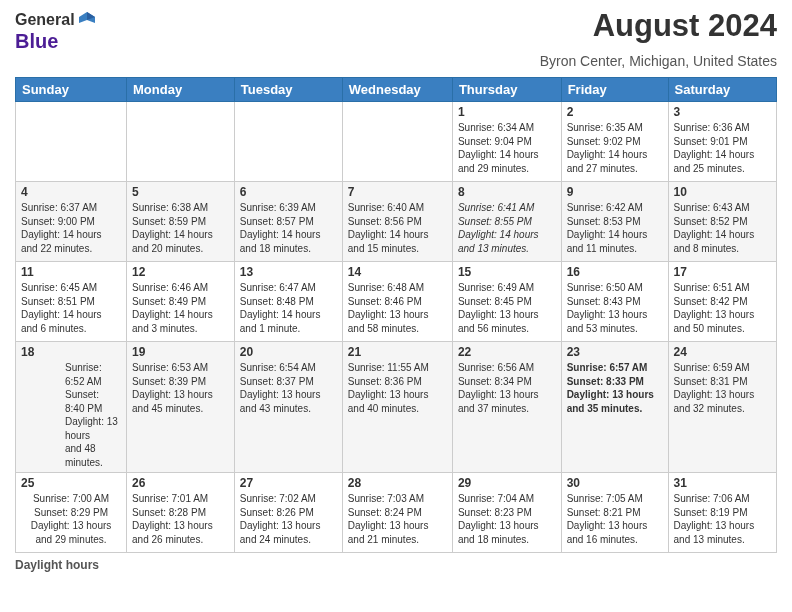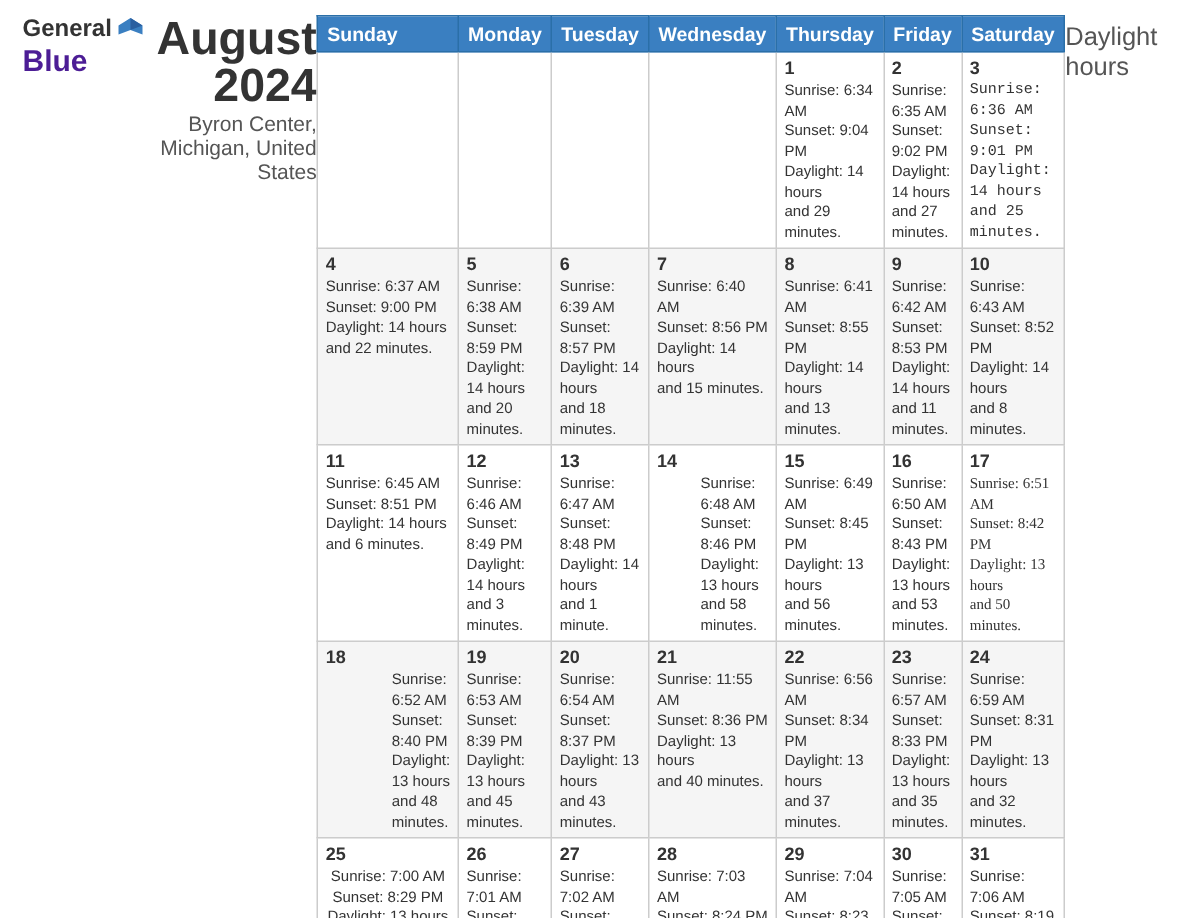--- a/index.html
+++ b/index.html
@@ -8,21 +8,21 @@
       background: #fff;
       width: 792px;
       height: 612px;
       overflow: hidden;
     }
     .page {
       width: 792px;
       height: 491px;
       padding: 10px 15px;
       display: flex;
-      flex-direction: row;
+      flex-direction: column;
     }
     .header {
       display: flex;
       justify-content: space-between;
       align-items: flex-start;
       margin-bottom: 8px;
     }
     .logo {
       display: flex;
       flex-direction: column;
@@ -52,21 +52,21 @@
     }
     .month-title {
       font-size: 31px;
       font-weight: bold;
       color: #333;
       line-height: 1;
     }
     .location {
       font-size: 14px;
       color: #555;
-      margin-top: 2px;
+      margin-top: 12px;
     }
     .calendar-table {
       width: 100%;
       border-collapse: collapse;
       flex: 1;
     }
     .calendar-table th {
       background-color: #3a7fc1;
       color: white;
       text-align: left;
@@ -98,22 +98,23 @@
     .day-info {
       font-size: 10px;
       color: #333;
       line-height: 1.35;
     }
     .empty-cell {
       background: #fff !important;
     }
     .footer {
       margin-top: 5px;
-      font-size: 17px;
+      font-size: 12px;
       color: #555;
+      font-weight: bold;
     }
   </style>
 </head>
 <body>
 
 <div class="page">
   <div class="header">
     <div class="logo">
       <div class="logo-text">
         <span class="logo-general">General</span>
@@ -157,21 +158,21 @@
           </td>
           <td>
             <span class="day-number">2</span>
             <div class="day-info" style="white-space: pre-line;">Sunrise: 6:35 AM
 Sunset: 9:02 PM
 Daylight: 14 hours
 and 27 minutes.</div>
           </td>
           <td>
             <span class="day-number">3</span>
-            <div class="day-info" style="white-space: pre-line; font-family: Liberation Mono, monospace;">Sunrise: 6:36 AM
+            <div class="day-info" style="white-space: pre-line;">Sunrise: 6:36 AM
 Sunset: 9:01 PM
 Daylight: 14 hours
 and 25 minutes.</div>
           </td>
         </tr>
         <tr>
           <td>
             <span class="day-number">4</span>
             <div class="day-info" style="white-space: pre-line;">Sunrise: 6:37 AM
 Sunset: 9:00 PM
@@ -194,21 +195,21 @@
           </td>
           <td>
             <span class="day-number">7</span>
             <div class="day-info" style="white-space: pre-line;">Sunrise: 6:40 AM
 Sunset: 8:56 PM
 Daylight: 14 hours
 and 15 minutes.</div>
           </td>
           <td>
             <span class="day-number">8</span>
-            <div class="day-info" style="white-space: pre-line;">Sunrise: 6:41 AM
+            <div class="day-info" style="white-space: pre-line; font-style: italic;">Sunrise: 6:41 AM
 Sunset: 8:55 PM
 Daylight: 14 hours
 and 13 minutes.</div>
           </td>
           <td>
             <span class="day-number">9</span>
             <div class="day-info" style="white-space: pre-line;">Sunrise: 6:42 AM
 Sunset: 8:53 PM
 Daylight: 14 hours
 and 11 minutes.</div>
@@ -238,42 +239,42 @@
           </td>
           <td>
             <span class="day-number">13</span>
             <div class="day-info" style="white-space: pre-line;">Sunrise: 6:47 AM
 Sunset: 8:48 PM
 Daylight: 14 hours
 and 1 minute.</div>
           </td>
           <td>
             <span class="day-number">14</span>
-            <div class="day-info" style="white-space: pre-line; margin-left: 29px;">Sunrise: 6:48 AM
+            <div class="day-info" style="white-space: pre-line;">Sunrise: 6:48 AM
 Sunset: 8:46 PM
 Daylight: 13 hours
 and 58 minutes.</div>
           </td>
           <td>
             <span class="day-number">15</span>
             <div class="day-info" style="white-space: pre-line;">Sunrise: 6:49 AM
 Sunset: 8:45 PM
 Daylight: 13 hours
 and 56 minutes.</div>
           </td>
           <td>
             <span class="day-number">16</span>
             <div class="day-info" style="white-space: pre-line;">Sunrise: 6:50 AM
 Sunset: 8:43 PM
 Daylight: 13 hours
 and 53 minutes.</div>
           </td>
           <td>
             <span class="day-number">17</span>
-            <div class="day-info" style="white-space: pre-line; font-family: Liberation Serif, serif;">Sunrise: 6:51 AM
+            <div class="day-info" style="white-space: pre-line;">Sunrise: 6:51 AM
 Sunset: 8:42 PM
 Daylight: 13 hours
 and 50 minutes.</div>
           </td>
         </tr>
         <tr>
           <td>
             <span class="day-number">18</span>
             <div class="day-info" style="white-space: pre-line; margin-left: 44px;">Sunrise: 6:52 AM
 Sunset: 8:40 PM
@@ -303,21 +304,21 @@
           </td>
           <td>
             <span class="day-number">22</span>
             <div class="day-info" style="white-space: pre-line;">Sunrise: 6:56 AM
 Sunset: 8:34 PM
 Daylight: 13 hours
 and 37 minutes.</div>
           </td>
           <td>
             <span class="day-number">23</span>
-            <div class="day-info" style="white-space: pre-line;">Sunrise: 6:57 AM
+            <div class="day-info" style="white-space: pre-line; font-weight: bold;">Sunrise: 6:57 AM
 Sunset: 8:33 PM
 Daylight: 13 hours
 and 35 minutes.</div>
           </td>
           <td>
             <span class="day-number">24</span>
             <div class="day-info" style="white-space: pre-line;">Sunrise: 6:59 AM
 Sunset: 8:31 PM
 Daylight: 13 hours
 and 32 minutes.</div>

